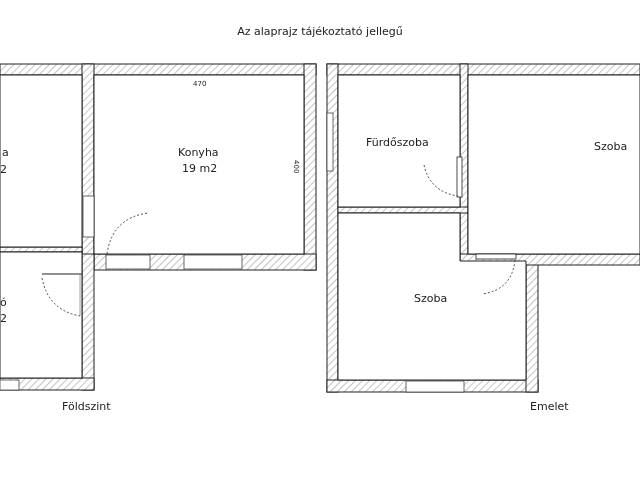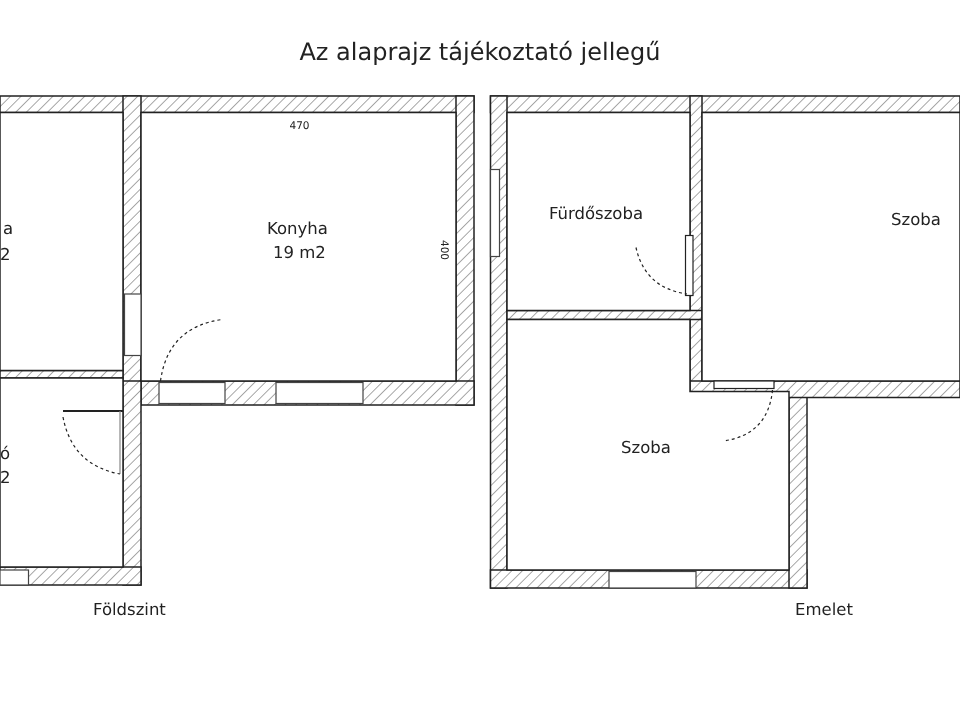--- a/index.html
+++ b/index.html
@@ -1,17 +1,17 @@
 <!DOCTYPE html>
 <html><head>
 <meta charset="utf-8">
 <style>
   html, body { margin: 0; padding: 0; background: #ffffff; }
   body { width: 640px; height: 480px; overflow: hidden; position: relative; font-family: "DejaVu Sans", sans-serif; }
-  .title { position: absolute; left: 0; width: 640px; top: 25px; text-align: center; font-size: 16px; color: #222; }
+  .title { position: absolute; left: 0; width: 640px; top: 25px; text-align: center; font-size: 11px; color: #222; }
   svg { position: absolute; left: 0; top: 0; }
   .lbl { font-family: "DejaVu Sans", sans-serif; font-size: 11px; fill: #222; }
   .dim { font-family: "DejaVu Sans", sans-serif; font-size: 7px; fill: #222; }
 </style>
 </head>
 <body>
 
 <div class="title">Az alaprajz tájékoztató jellegű</div>
 
 <svg width="640" height="480" viewBox="0 0 640 480">

